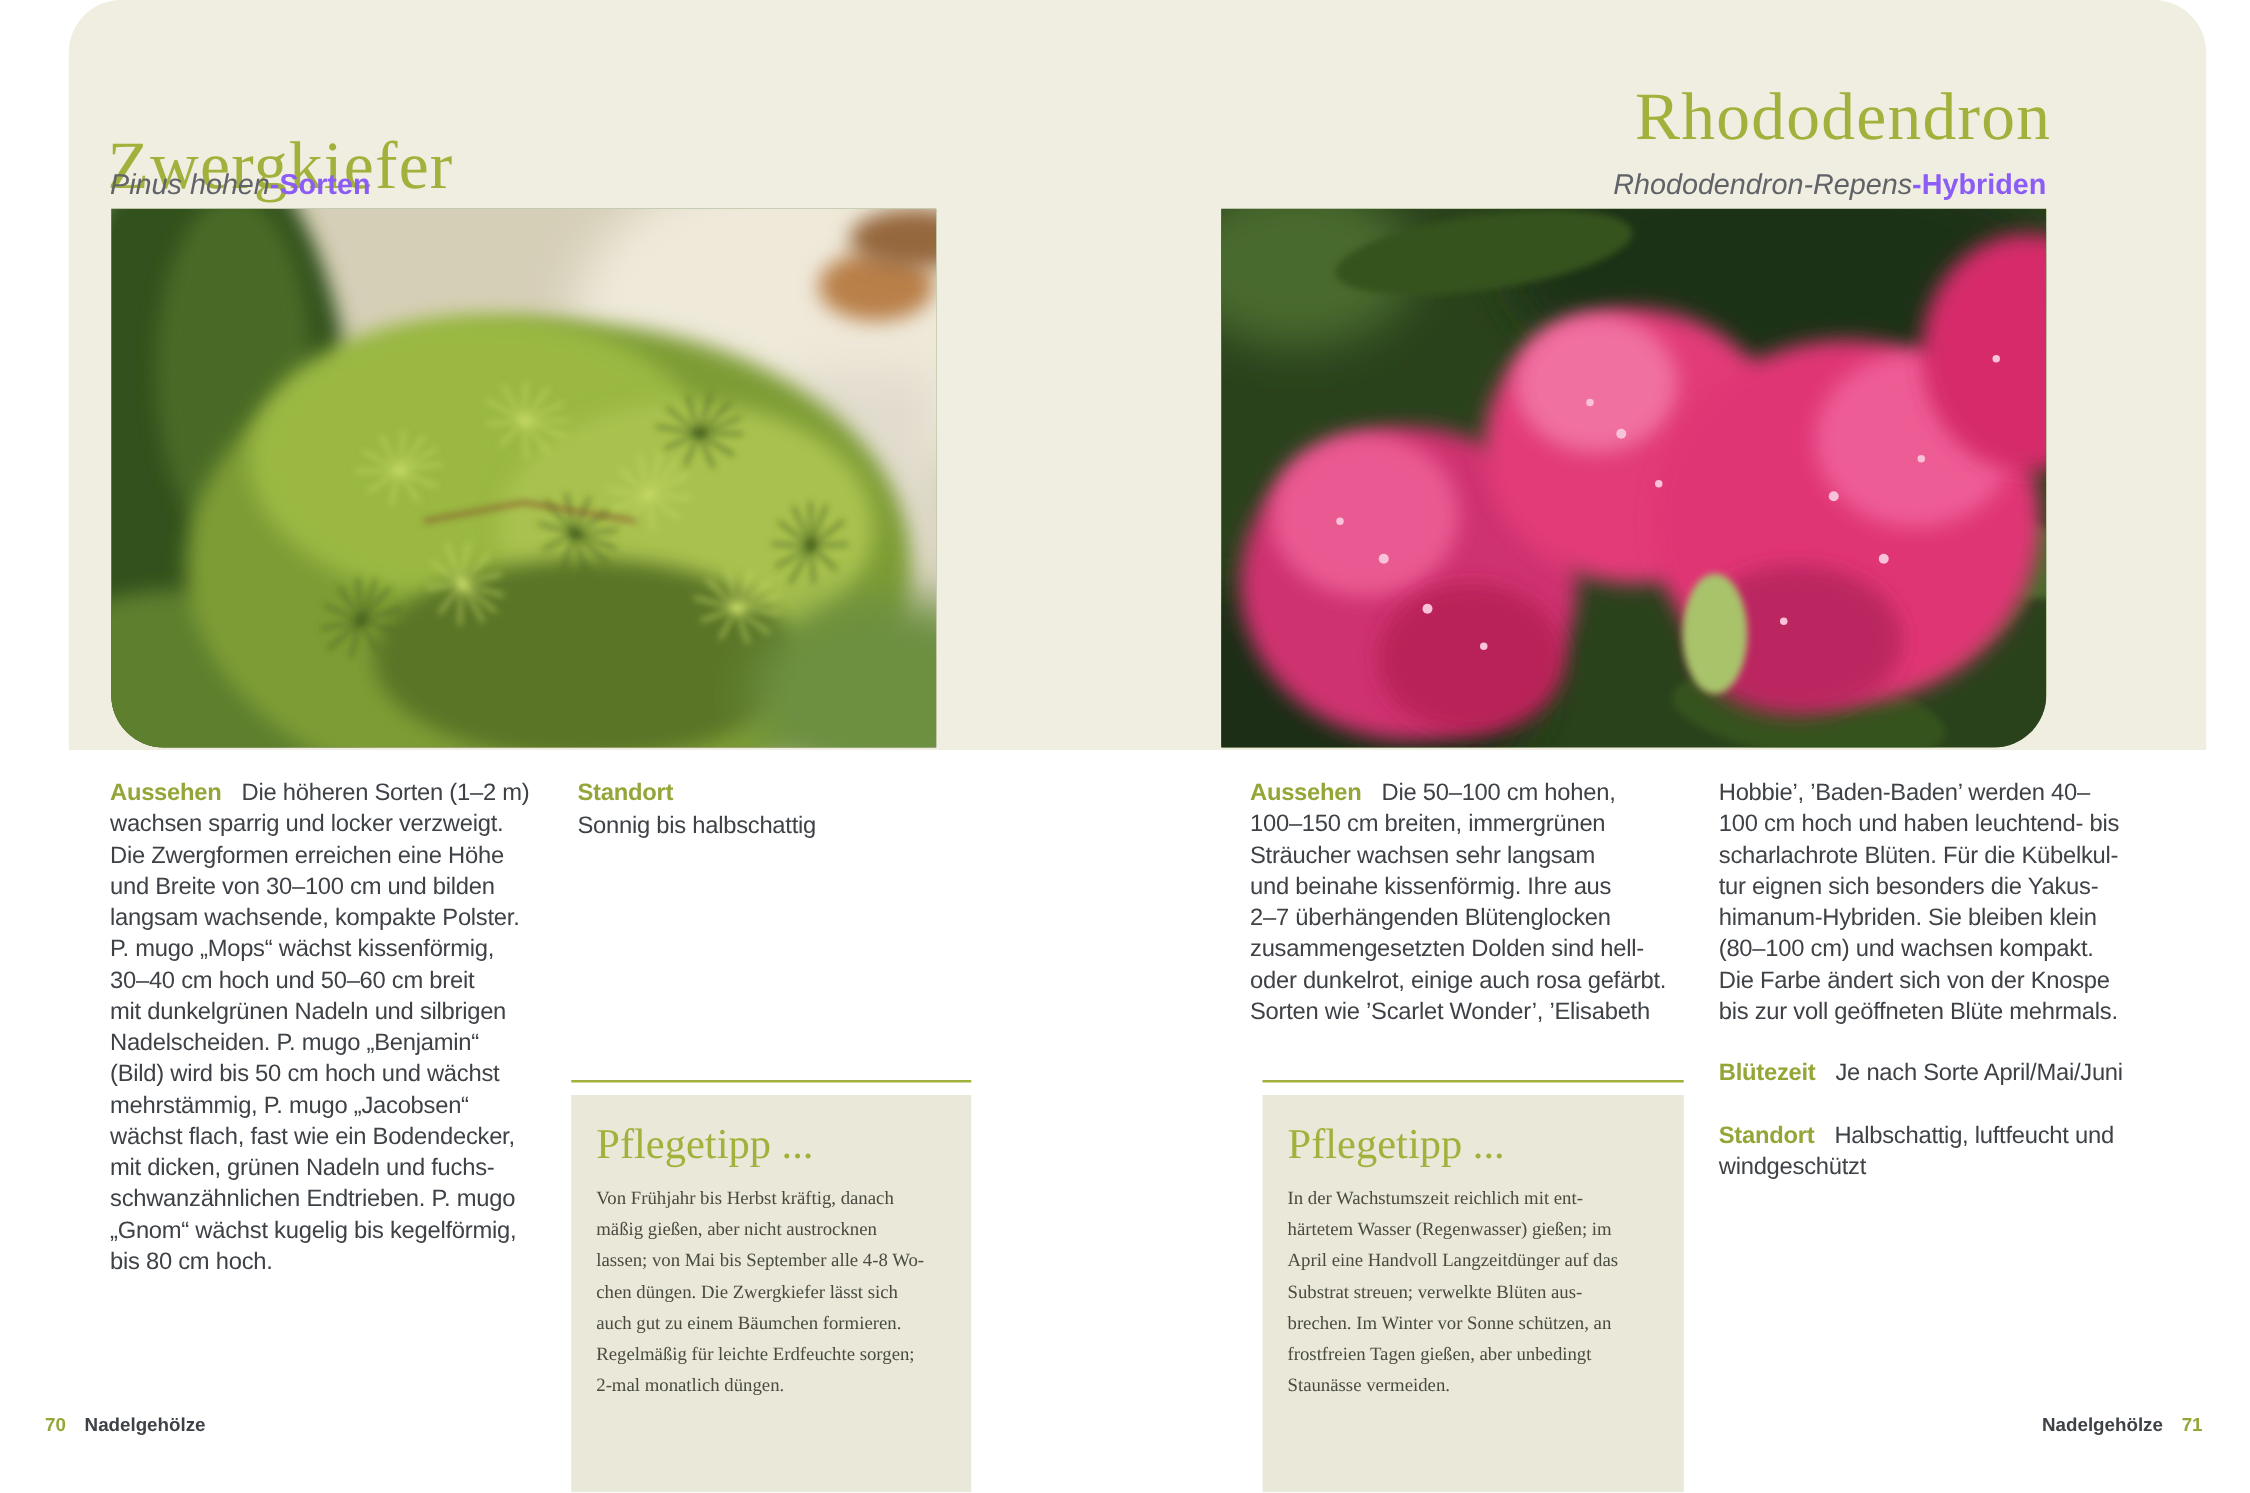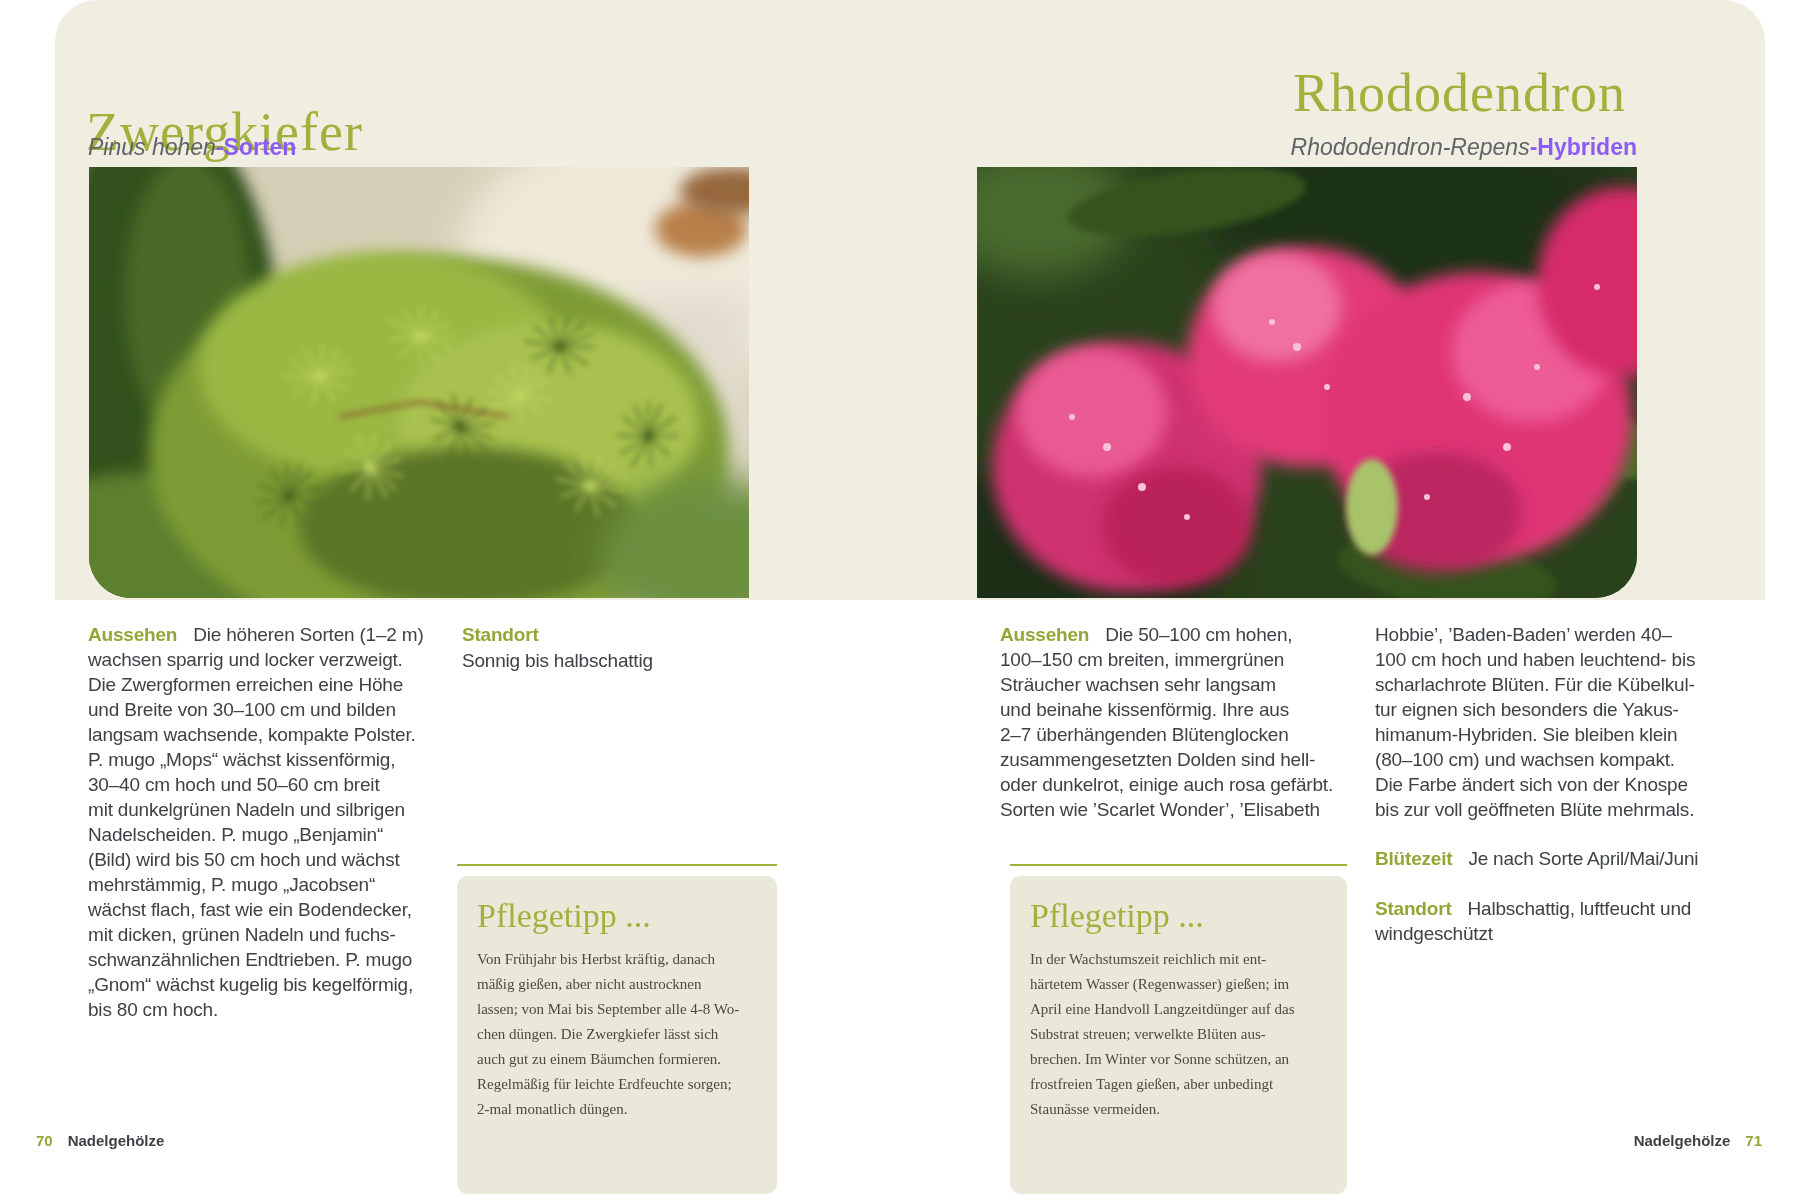--- a/index.html
+++ b/index.html
@@ -4,21 +4,21 @@
 <style>
   html,body{margin:0;padding:0;background:#ffffff;}
   .canvas{position:relative;width:1800px;height:1194px;background:#ffffff;overflow:hidden;
           font-family:"Liberation Sans", sans-serif;}
   .cream-band{position:absolute;left:55px;top:0;width:1710px;height:600px;
               background:#f0eee1;border-radius:42px 42px 0 0;}
   
   .plant-title{position:absolute;top:64px;font-family:cursive;font-size:54px;line-height:1.1;
                color:#a2b13c;letter-spacing:1px;}
   .title-left{left:86px;margin-top:39px;}
-  .title-right{right:174px;text-align:center;}
+  .title-right{right:159px;text-align:center;}
   .subtitle{position:absolute;top:134px;font-size:23px;line-height:1.2;color:#5e6265;}
   .subtitle-left{left:88px;}
   .subtitle-right{right:163px;text-align:right;}
   .subtitle .it{font-style:italic;color:#606468;}
   .subtitle .b{font-weight:bold;font-style:normal;color:#8b5cf6;}
   
   .photo{position:absolute;top:167px;width:660px;height:431px;overflow:hidden;background:#466326;}
   .photo-left{left:89px;border-radius:0 0 0 42px;}
   .photo-right{left:977px;border-radius:0 0 42px 0;}
   .photo svg{display:block;width:100%;height:100%;}
@@ -33,21 +33,21 @@
   .col-r2{left:1375px;}
   .lbl-block{display:block;margin-bottom:1px;}
   .meta-line{position:absolute;font-size:19px;line-height:25px;color:#3e4246;letter-spacing:-0.2px;white-space:nowrap;}
   .bluetezeit{left:1375px;top:846px;}
   .standort-r{left:1375px;top:896px;white-space:normal;width:330px;}
   
   .tip-rule{position:absolute;top:864px;height:2px;background:#a2b13c;}
   .rule-left{left:457px;width:320px;}
   .rule-right{left:1010px;width:337px;}
   .tip-box{position:absolute;top:876px;bottom:0;background:#eae8d9;box-sizing:border-box;
-           padding:20px 16px 0 20px;overflow:hidden;border-radius:11px;}
+           padding:20px 16px 0 20px;overflow:hidden;}
   .box-left{left:457px;width:320px;}
   .box-right{left:1010px;width:337px;}
   .tip-title{font-family:cursive;font-size:34px;line-height:1.15;color:#a2b13c;margin:0 0 12px 0;}
   .tip-text{font-family:cursive;font-size:15px;line-height:25px;color:#4a4a40;white-space:pre;}
   
   .footer{position:absolute;top:1132px;font-size:15px;font-weight:bold;white-space:nowrap;}
   .footer-left{left:36px;}
   .footer-right{right:38px;text-align:center;}
   .pagenum{color:#93a637;}
   .chapter{color:#3e4246;}

